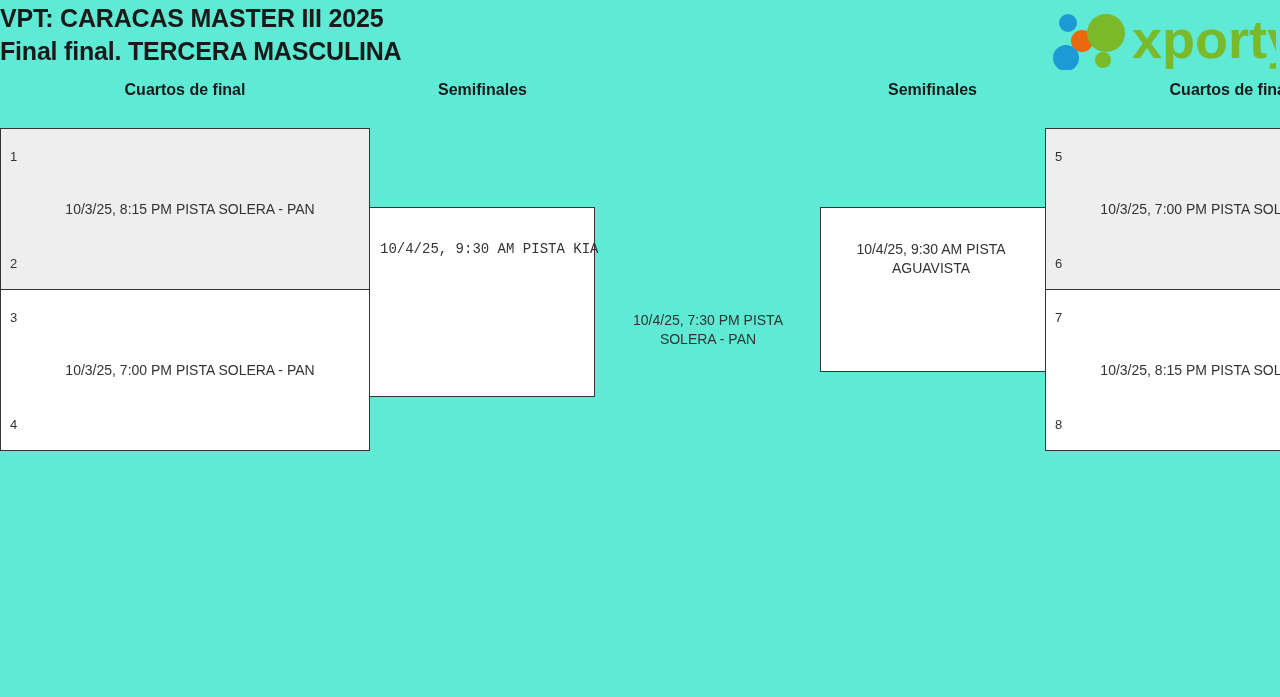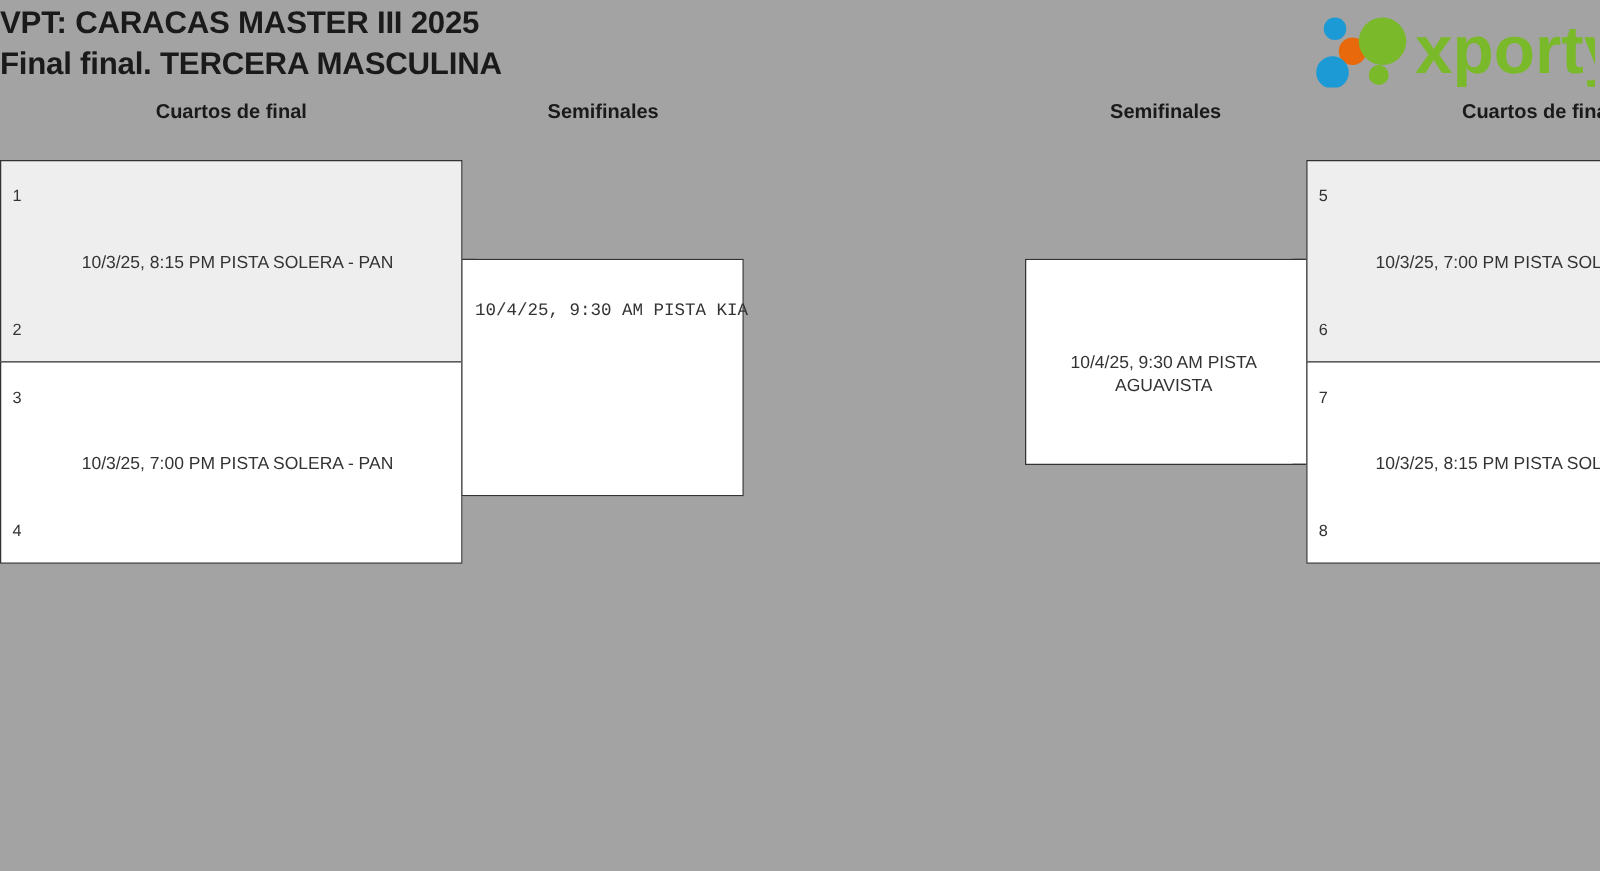--- a/index.html
+++ b/index.html
@@ -7,21 +7,21 @@
     width: 1280px;
     height: 697px;
     background: #ffffff;
     font-family: "Liberation Sans", sans-serif;
     overflow: hidden;
   }
   #root {
     position: relative;
     width: 1280px;
     height: 697px;
-    background: #a3a3a3;
+    background: #5eead4;
   }
 
   
   .header {
     position: absolute;
     top: 0; left: 0;
     width: 1280px;
     height: 80px;
   }
   .title-block {
@@ -164,23 +164,24 @@
       <span class="seed top">3</span>
       <span class="seed bottom">4</span>
       <span class="match-info" style="left:20px; right:10px; top:71px;">10/3/25, 7:00 PM PISTA SOLERA - PAN</span>
     </div>
     <div class="connector" style="left:369px; top:371px; width:12px;"></div>
 
     <div class="match-box" style="left:369px; top:207px; width:226px; height:190px;font-family:Liberation Mono, monospace;">
       <span class="match-info" style="left:10px; right:10px; top:32px;">10/4/25, 9:30 AM PISTA KIA</span>
     </div>
 
+    <div class="final-info" style="left:608px; top:311px; width:200px;">10/4/25, 7:30 PM PISTA SOLERA - PAN</div>
 
     <div class="match-box" style="left:820px; top:207px; width:226px; height:165px;">
-      <span class="match-info wrap" style="left:10px; right:14px; top:32px;margin-top:40px;">10/4/25, 9:30 AM PISTA AGUAVISTA</span>
+      <span class="match-info wrap" style="left:10px; right:14px; top:32px;">10/4/25, 9:30 AM PISTA AGUAVISTA</span>
     </div>
 
     <div class="connector" style="left:1034px; top:207px; width:12px;"></div>
     <div class="match-box shaded" style="left:1045px; top:128px; width:370px; height:162px;">
       <span class="seed top right-side">5</span>
       <span class="seed bottom right-side">6</span>
       <span class="match-info" style="left:10px; right:20px; top:71px;">10/3/25, 7:00 PM PISTA SOLERA - PAN</span>
     </div>
 
     <div class="connector" style="left:1034px; top:371px; width:12px;"></div>

